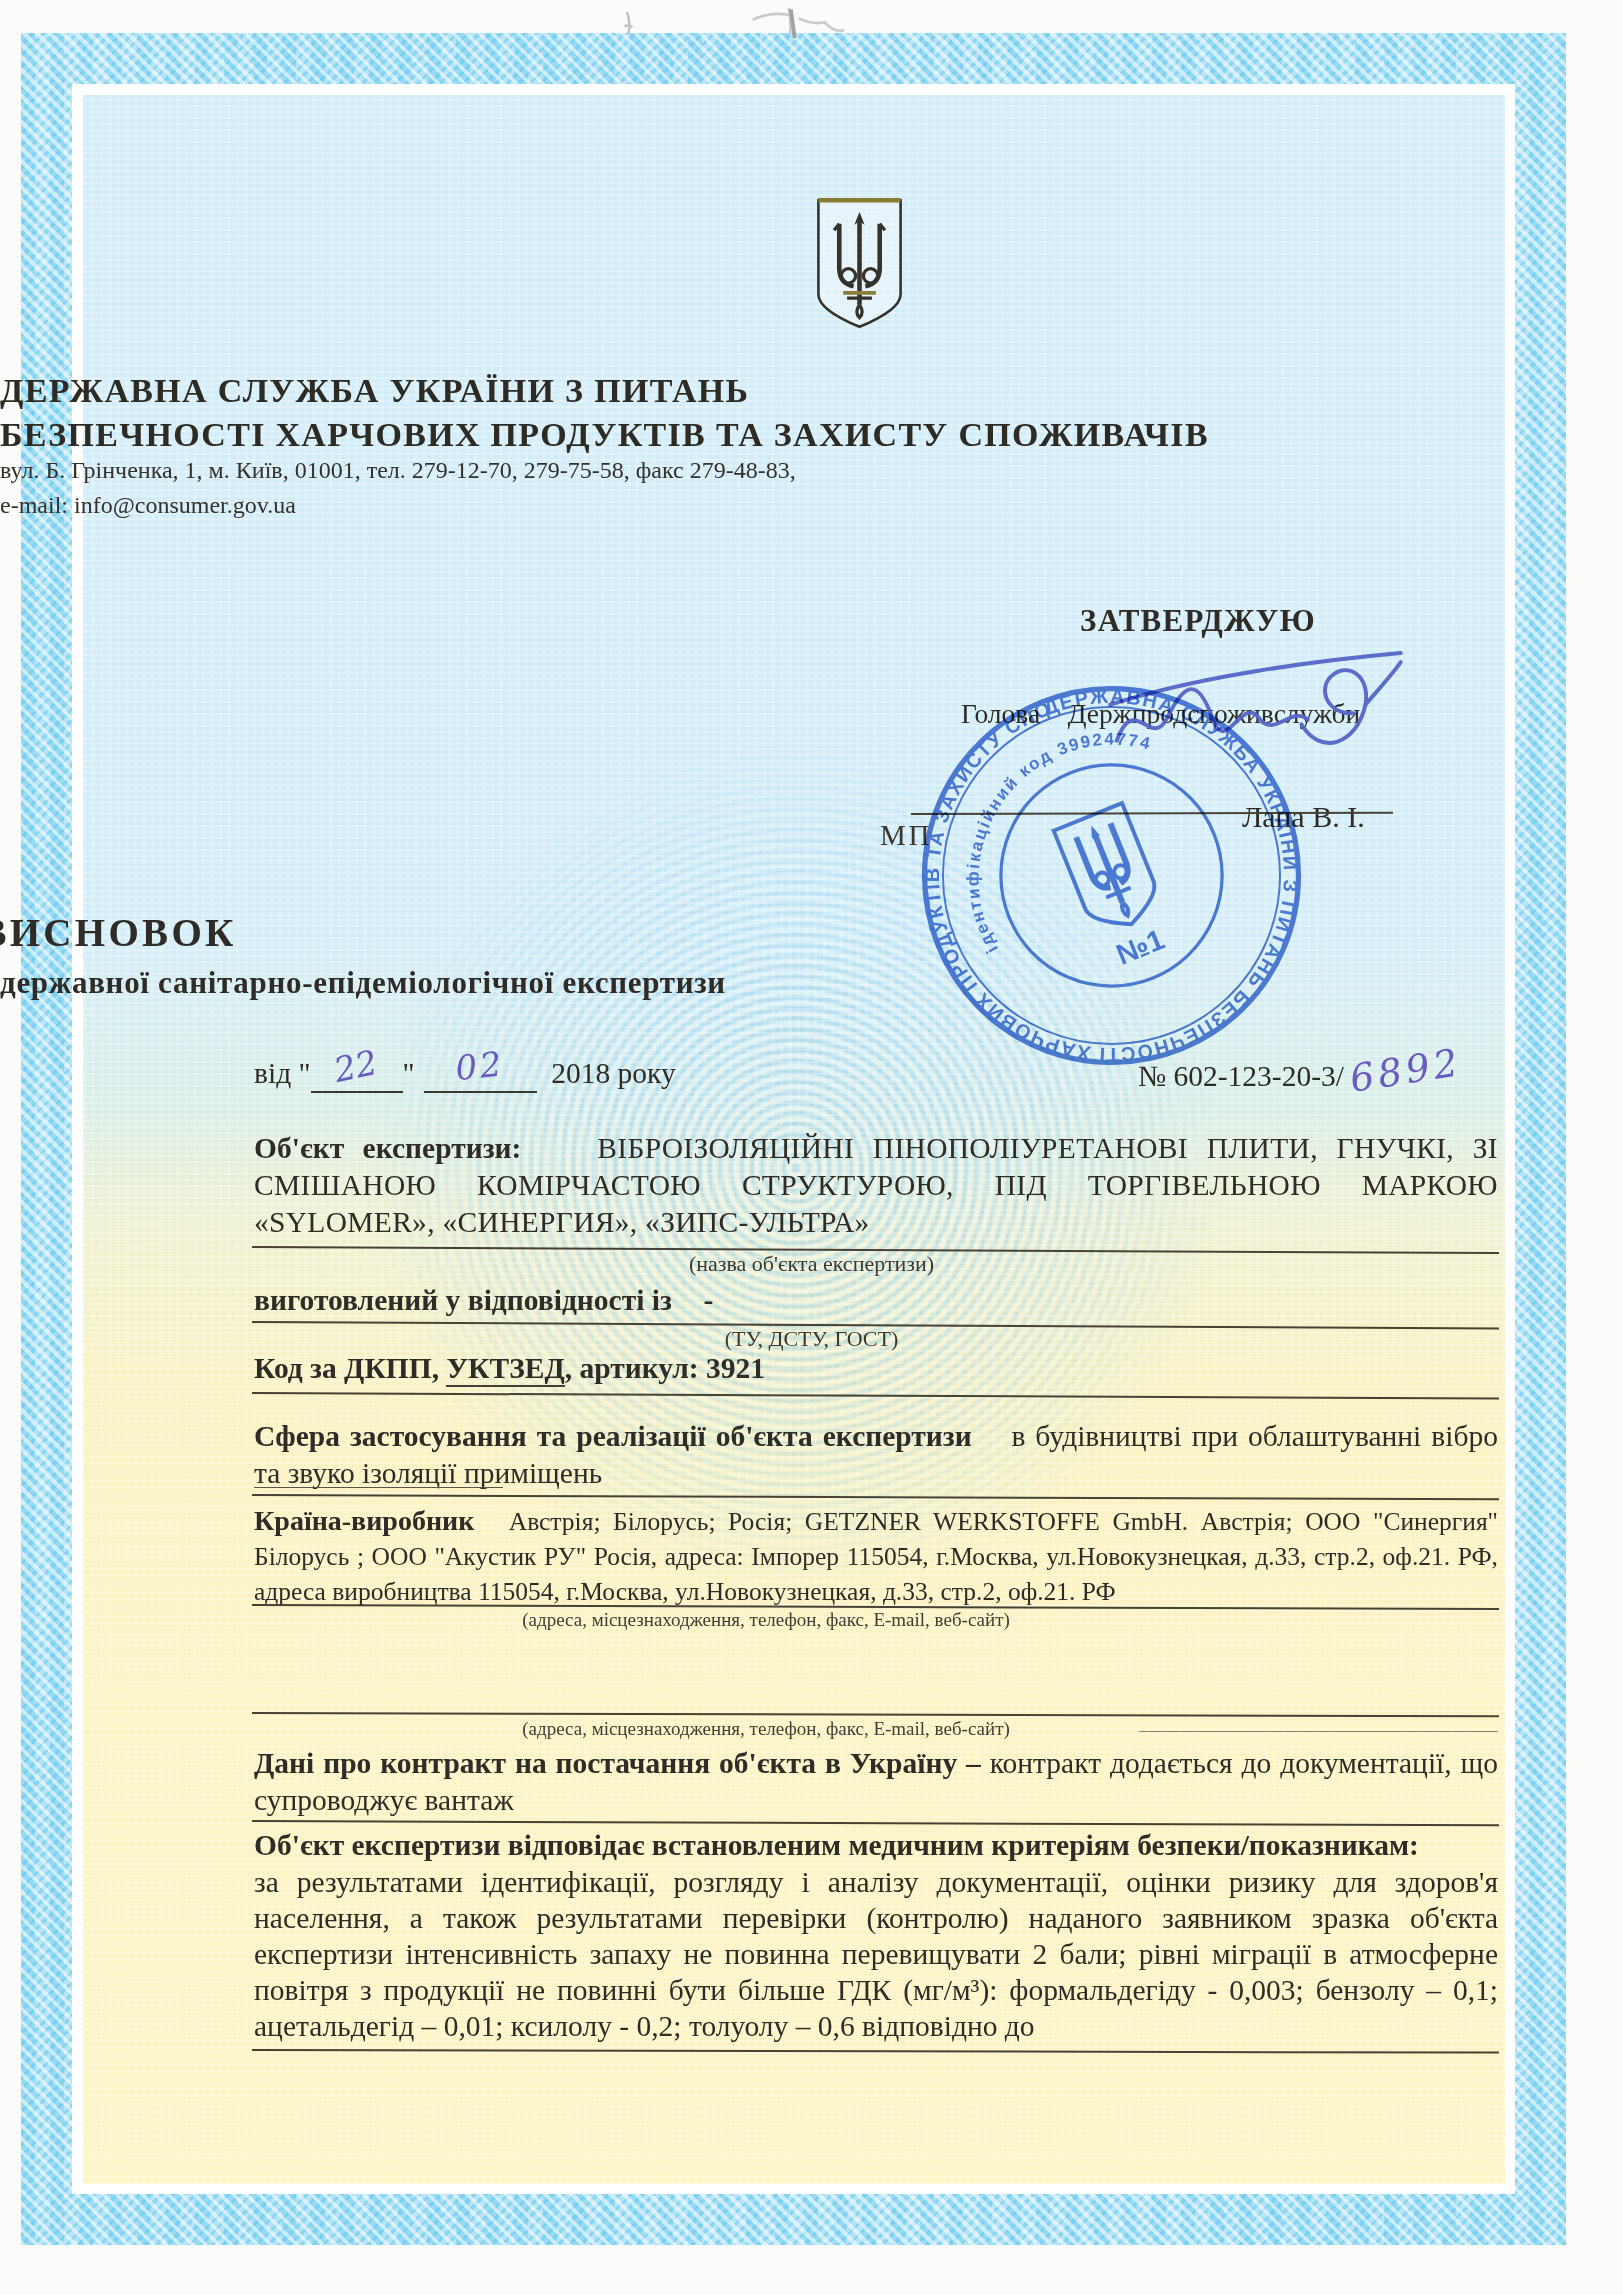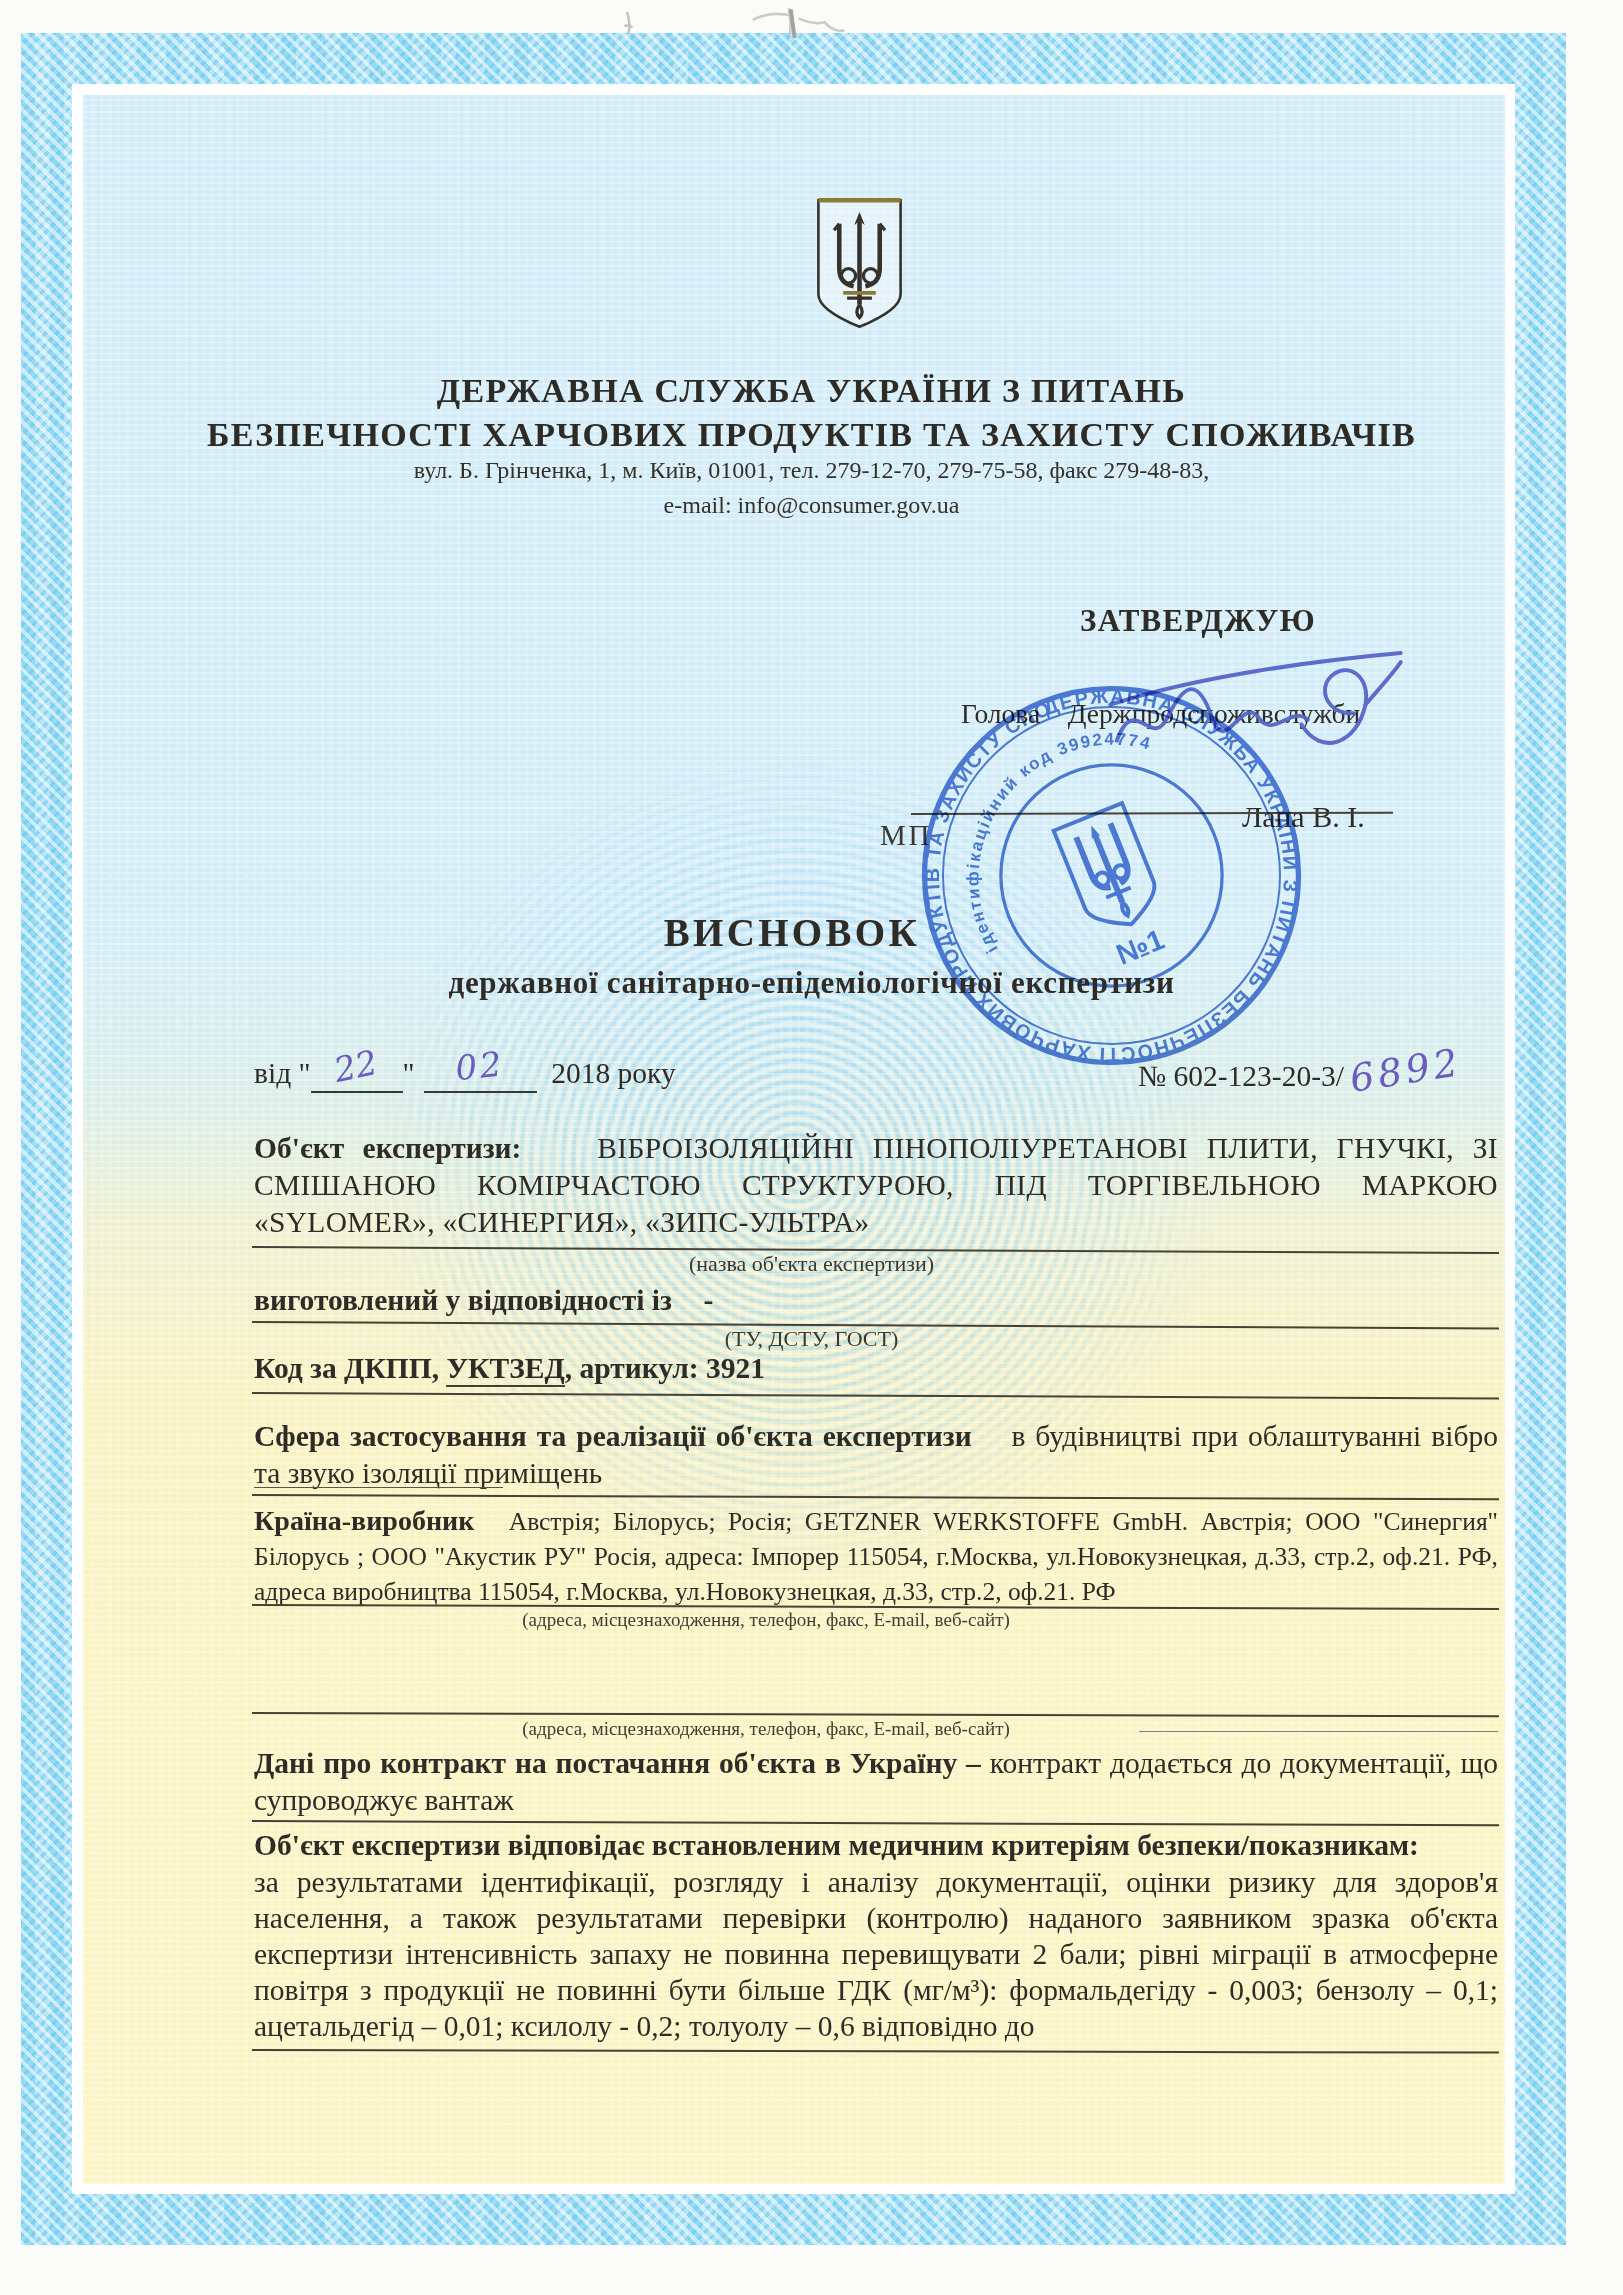--- a/index.html
+++ b/index.html
@@ -23,21 +23,21 @@
       repeating-linear-gradient(0deg, rgba(255,255,255,.5) 0 2px, rgba(255,255,255,0) 2px 5.9px),
       repeating-linear-gradient(90deg, rgba(255,255,255,.35) 0 3.3px, rgba(255,255,255,0) 3.3px 8.5px);}
   .rosette{position:absolute;left:281px;top:641px;width:864px;height:864px;border-radius:50%;
     background:repeating-radial-gradient(circle at 50% 50%, rgba(118,194,236,.4) 0 4.6px, rgba(240,251,255,.28) 4.6px 10.5px);
     -webkit-mask:radial-gradient(circle,#000 28%,rgba(0,0,0,.55) 52%,transparent 70%);
     mask:radial-gradient(circle,#000 28%,rgba(0,0,0,.55) 52%,transparent 70%);
     filter:blur(1px);}
 
   
   .ct{position:absolute;z-index:3;}
-  .center{left:0;width:1623px;text-align:center;}
+  .center{left:0;width:1623px;}
   .b{font-weight:bold;}
   .caps{letter-spacing:0.3px;}
   .org{font-weight:bold;font-size:34px;letter-spacing:1.3px;color:#2e2b25;}
   .addr{font-size:24px;color:#34302a;}
   .approve{font-size:31px;font-weight:bold;letter-spacing:1.3px;}
   .position{font-size:27.5px;white-space:pre;}
   .name{font-size:30px;}
   .mp{font-size:29px;letter-spacing:2.6px;color:#3b372f;}
   .title-main{font-size:39px;font-weight:bold;letter-spacing:3.3px;}
   .title-sub{font-size:31px;font-weight:bold;letter-spacing:0.7px;}

